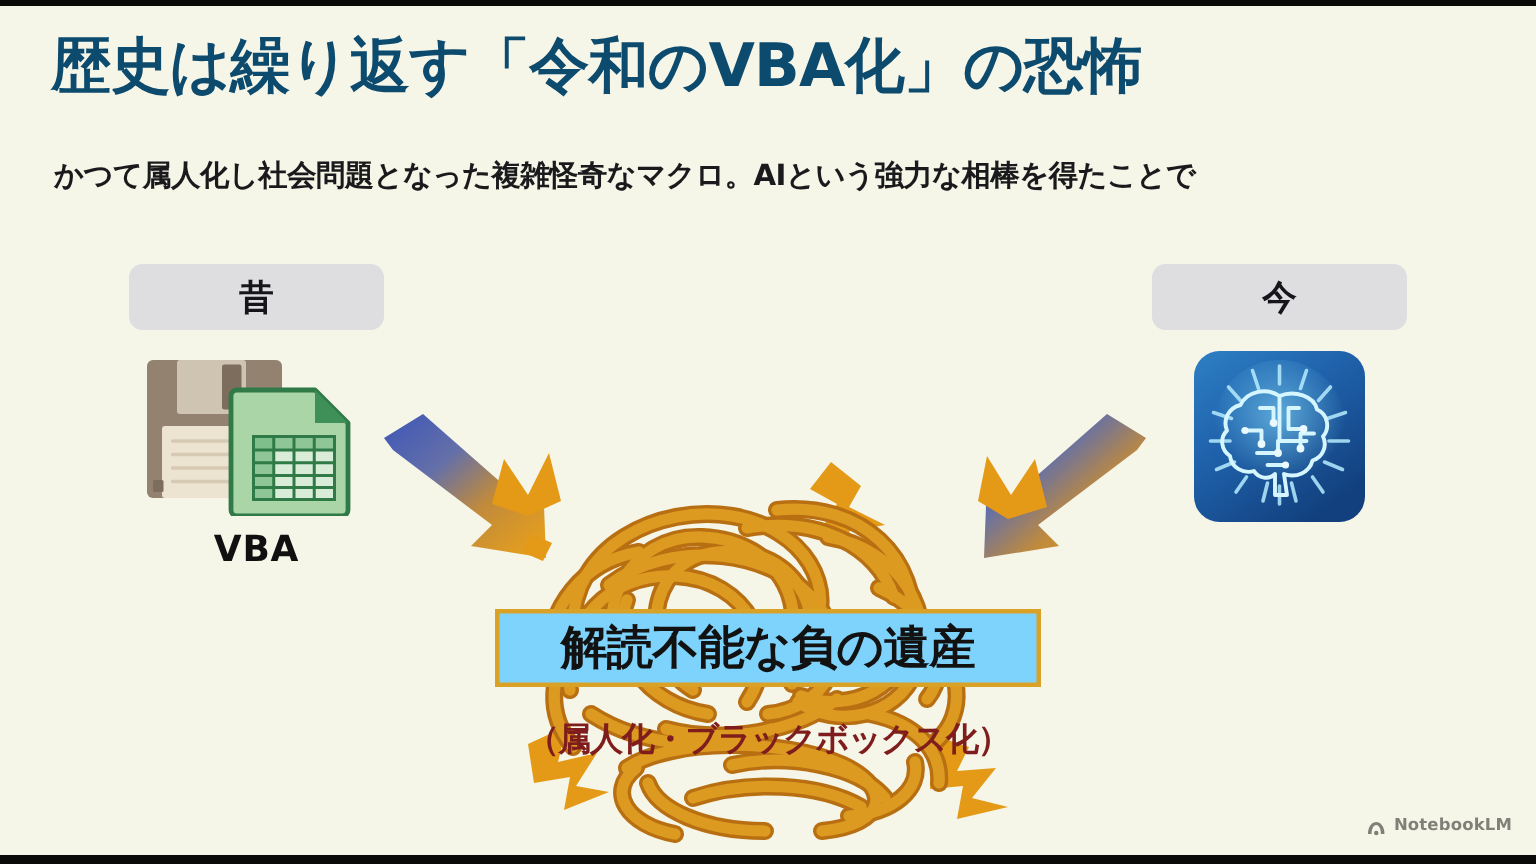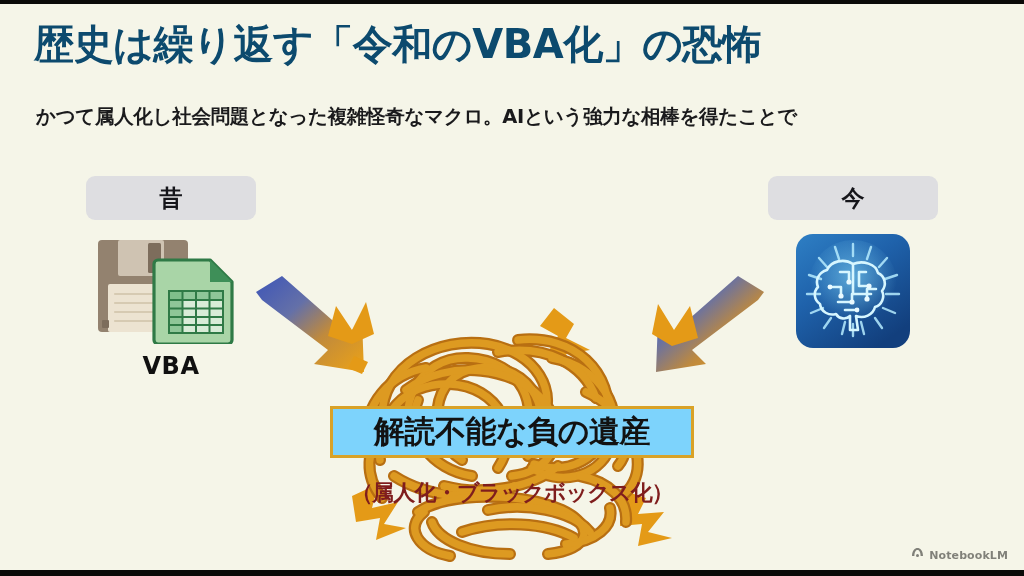--- a/index.html
+++ b/index.html
@@ -87,21 +87,21 @@
     width:364px; text-align:center;
     font-size:22px; font-weight:bold; color:#7f1d1d;
     letter-spacing:-0.8px; white-space:nowrap;
     z-index:20;
     margin-top:12px;
   }
 
   
   .watermark {
     position:absolute; right:16px; bottom:14px;
-    display:flex; align-items:flex-end; gap:5px;
+    display:flex; align-items:flex-start; gap:5px;
     z-index:30; opacity:0.62;
   }
   .watermark-text {
     font-size:11px; font-weight:bold; color:#3a3a36;
     letter-spacing:0.1px;
   }
 </style>
 </head>
 <body>
 

